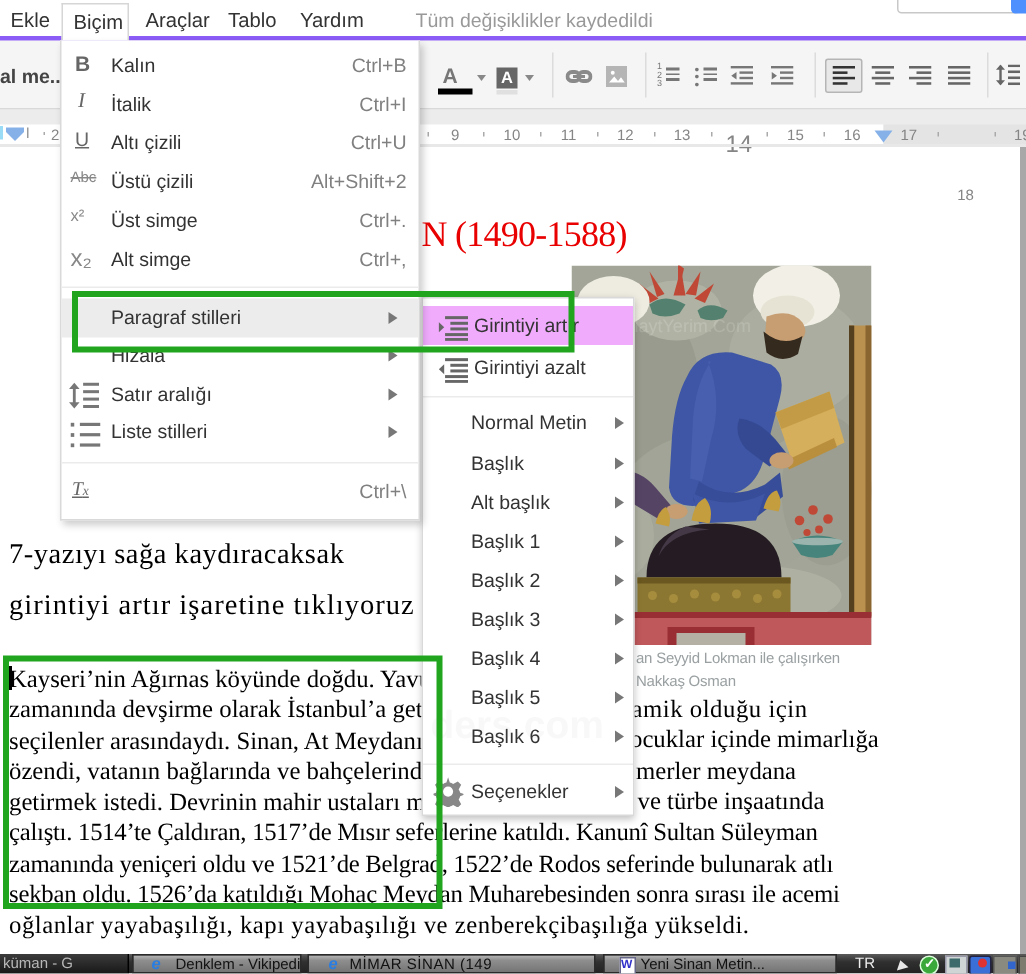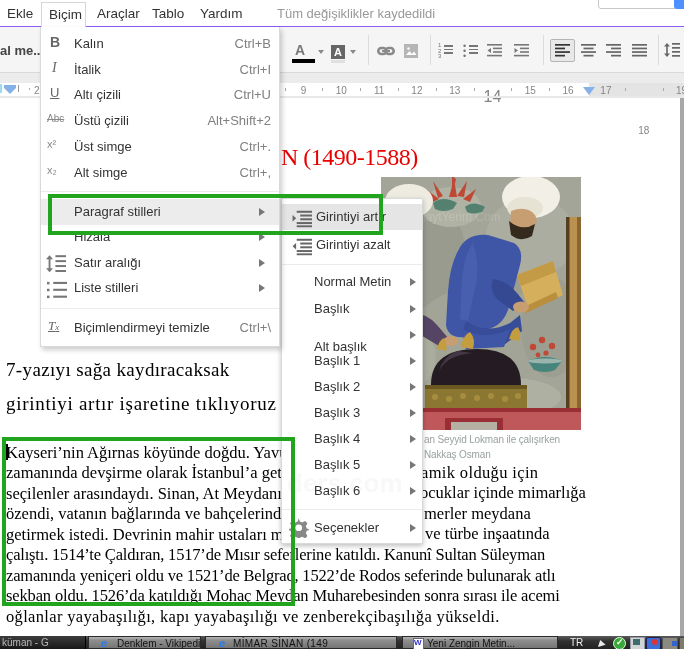--- a/index.html
+++ b/index.html
@@ -287,37 +287,37 @@
         <rect x="8" y="4" width="8" height="1.7"></rect>
         <rect x="8" y="8" width="8" height="1.7"></rect>
         <rect x="8" y="12" width="8" height="1.7"></rect>
         <rect x="2.2" y="1" width="1.6" height="12"></rect>
         <path d="M3 0 l3 3.5 h-6z"></path>
         <path d="M3 14 l3-3.5 h-6z"></path>
       </g>
     </svg>
 </div>
 
-<div class="abs" id="menubar" style="left:0;top:0;width:684px;height:27px;background:#fff;border-bottom:1px solid #8b5cf6;box-sizing:border-box;font-size:13.5px;color:#333;">
+<div class="abs" id="menubar" style="left:0;top:0;width:684px;height:27px;background:#fff;border-bottom:3px solid #8b5cf6;box-sizing:border-box;font-size:13.5px;color:#333;">
 <span class="abs" style="left:7px;top:6px;">Ekle</span>
 <span class="abs" style="left:97px;top:6px;">Araçlar</span>
 <span class="abs" style="left:152px;top:6px;">Tablo</span>
 <span class="abs" style="left:200px;top:6px;">Yardım</span>
 <span class="abs" style="left:277px;top:6px;color:#999;font-size:13px;">Tüm değişiklikler kaydedildi</span>
 </div>
 
 <div class="abs" style="left:41px;top:2px;width:45px;height:25px;background:#fff;border:1px solid #d6d6d6;border-bottom:none;box-sizing:border-box;font-size:13.5px;color:#333;">
 <span class="abs" style="left:7px;top:4px;">Biçim</span>
 </div>
 
 <div class="abs" style="left:598px;top:-20px;width:80px;height:27px;border:1px solid #c8c8c8;border-radius:3px;background:#fff;"></div>
 <div class="abs" style="left:674px;top:-16px;width:40px;height:25px;border-radius:3px;background:#4d90fe;"></div>
 
 <div class="abs" id="submenu" style="left:281px;top:198px;width:142px;height:346px;background:#fff;border:1px solid #d9d9d9;box-sizing:border-box;box-shadow:0 2px 5px rgba(0,0,0,0.25);">
-<div class="mrow" style="top:5px;background:#e5e5e5;">
+<div class="mrow" style="top:5px;background:#f0abfc;">
   <svg class="micon" style="left:10px;top:5px;" width="17" height="14" viewBox="0 0 17 14">
         <g fill="#666">
           <rect x="4" width="13" height="1.7"></rect>
           <rect x="7" y="3.2" width="10" height="1.7"></rect>
           <rect x="7" y="6.4" width="10" height="1.7"></rect>
           <rect x="4" y="9.6" width="13" height="1.7"></rect>
           <rect x="4" y="12.4" width="13" height="1.6"></rect>
           <path d="M0.5 3.5 l3 2.8 -3 2.8z"></path>
         </g>
       </svg>
@@ -339,21 +339,21 @@
 <div class="abs" style="left:0;top:65px;width:100%;height:1px;background:#ebebeb;"></div>
 <div class="mrow" style="top:70px;">
       <span class="mlabel" style="left:32px;">Normal Metin</span>
       <span class="arrow" style="left:128px;top:9px;"></span>
     </div>
 <div class="mrow" style="top:96.5px;">
       <span class="mlabel" style="left:32px;">Başlık</span>
       <span class="arrow" style="left:128px;top:9px;"></span>
     </div>
 <div class="mrow" style="top:122.5px;">
-      <span class="mlabel" style="left:32px;margin-top:12px;">Alt başlık</span>
+      <span class="mlabel" style="left:32px;">Alt başlık</span>
       <span class="arrow" style="left:128px;top:9px;"></span>
     </div>
 <div class="mrow" style="top:148.5px;">
       <span class="mlabel" style="left:32px;">Başlık 1</span>
       <span class="arrow" style="left:128px;top:9px;"></span>
     </div>
 <div class="mrow" style="top:174.5px;">
       <span class="mlabel" style="left:32px;">Başlık 2</span>
       <span class="arrow" style="left:128px;top:9px;"></span>
     </div>
@@ -403,21 +403,21 @@
   <span class="micon" style="left:6px;top:5px;font-size:10px;color:#888;text-decoration:line-through;">Abc</span>
   <span class="mlabel">Üstü çizili</span>
       <span class="mshort">Alt+Shift+2</span>
 </div>
 <div class="mrow" style="top:106.8px;">
   <span class="micon" style="left:6px;top:4px;font-size:11px;color:#888;">x²</span>
   <span class="mlabel">Üst simge</span>
       <span class="mshort">Ctrl+.</span>
 </div>
 <div class="mrow" style="top:132.5px;">
-  <span class="micon" style="left:6px;top:4px;font-size:11px;color:#888;">x₂</span>
+  <span class="micon" style="left:6px;top:4px;font-size:16px;color:#888;">x₂</span>
   <span class="mlabel">Alt simge</span>
       <span class="mshort">Ctrl+,</span>
 </div>
 <div class="abs" style="left:0;top:164px;width:100%;height:1px;background:#ebebeb;"></div>
 <div class="mrow" style="top:172px;background:#ececec;">
   <span class="mlabel">Paragraf stilleri</span>
       <span class="arrow" style="left:218px;top:9px;"></span>
 </div>
 <div class="mrow" style="top:197.4px;">
   <span class="mlabel">Hizala</span>
@@ -448,21 +448,20 @@
           <rect x="0" y="11" width="2" height="2"></rect>
           <rect x="5" y="11" width="11" height="1.7"></rect>
         </g>
       </svg>
   <span class="mlabel">Liste stilleri</span>
       <span class="arrow" style="left:218px;top:9px;"></span>
 </div>
 <div class="abs" style="left:0;top:281px;width:100%;height:1px;background:#ebebeb;"></div>
 <div class="mrow" style="top:288px;">
   <span class="micon" style="left:7px;top:3px;font-size:13px;color:#666;font-style:italic;font-family:'Liberation Serif',serif;text-decoration:underline;">T<span style="font-size:9px;">x</span></span>
-  <span class="mlabel">Biçimlendirmeyi temizle</span>
       <span class="mshort">Ctrl+\</span>
 </div>
 </div>
 
 <div class="abs nw" style="left:287px;top:468px;font-size:26px;font-weight:bold;color:rgba(120,120,120,0.055);">ders.com</div>
 
 <div class="abs" style="left:48px;top:194px;width:335px;height:41px;border:4px solid #21a41e;box-sizing:border-box;"></div>
 <div class="abs" style="left:2px;top:437px;width:293px;height:169px;border:4px solid #21a41e;box-sizing:border-box;"></div>
 
 <div class="abs" style="left:680px;top:98px;width:4px;height:538px;background:#a8a8a8;"></div>
@@ -475,21 +474,21 @@
   <span class="abs" style="left:12px;top:0px;font-size:11px;font-weight:bold;color:#2a7de1;font-style:italic;">e</span>
   <span class="abs nw" style="left:28px;top:1px;font-size:10px;color:#111;">Denklem - Vikipedi</span>
 </div>
 <div class="abs" style="left:205px;top:0;width:192px;height:13px;background:linear-gradient(#b4b4b4,#8e8e8e 30%,#757575);border:1px solid #2a2a2a;box-sizing:border-box;">
   <span class="abs" style="left:13px;top:0px;font-size:11px;font-weight:bold;color:#2a7de1;font-style:italic;">e</span>
   <span class="abs nw" style="left:27px;top:1px;font-size:10px;color:#111;letter-spacing:0.35px;">MİMAR SİNAN (149</span>
 </div>
 <div class="abs" style="left:402px;top:0;width:156px;height:13px;background:linear-gradient(#b4b4b4,#8e8e8e 30%,#757575);border:1px solid #2a2a2a;box-sizing:border-box;">
   <span class="abs" style="left:10px;top:1px;width:9px;height:10px;background:#fff;border:1px solid #668;"></span>
   <span class="abs" style="left:11px;top:1px;font-size:8px;color:#33c;font-weight:bold;">W</span>
-  <span class="abs nw" style="left:24px;top:1px;font-size:10px;color:#111;">Yeni Zengin Metin...</span>
+  <span class="abs nw" style="left:24px;top:1px;font-size:10px;color:#111;">Yeni Sinan Metin...</span>
 </div>
 <span class="abs" style="left:570px;top:1px;font-size:10px;color:#eee;">TR</span>
 <div class="abs" style="left:597px;top:4px;width:0;height:0;border-left:4px solid transparent;border-right:4px solid transparent;border-bottom:6px solid #e8e8e8;transform:rotate(-15deg);"></div>
 <span class="abs" style="left:613px;top:1px;width:11px;height:11px;border-radius:50%;background:#3aa83a;border:1px solid #dfd;"></span>
     <span class="abs" style="left:616px;top:1px;font-size:9px;font-weight:bold;color:#fff;">✓</span>
 <span class="abs" style="left:630px;top:1px;width:13px;height:11px;background:#cfd4d4;border:1px solid #99a;"></span>
 <span class="abs" style="left:633px;top:3px;width:7px;height:6px;background:#3d6a6a;"></span>
 <span class="abs" style="left:646px;top:1px;width:13px;height:11px;background:#3a6fd8;border:1px solid #224;border-radius:2px;"></span>
 <span class="abs" style="left:652px;top:3px;width:6px;height:6px;border-radius:50%;background:#d33;"></span>
 <span class="abs" style="left:662px;top:1px;width:14px;height:11px;background:#8a8a80;border:1px solid #555;"></span>

